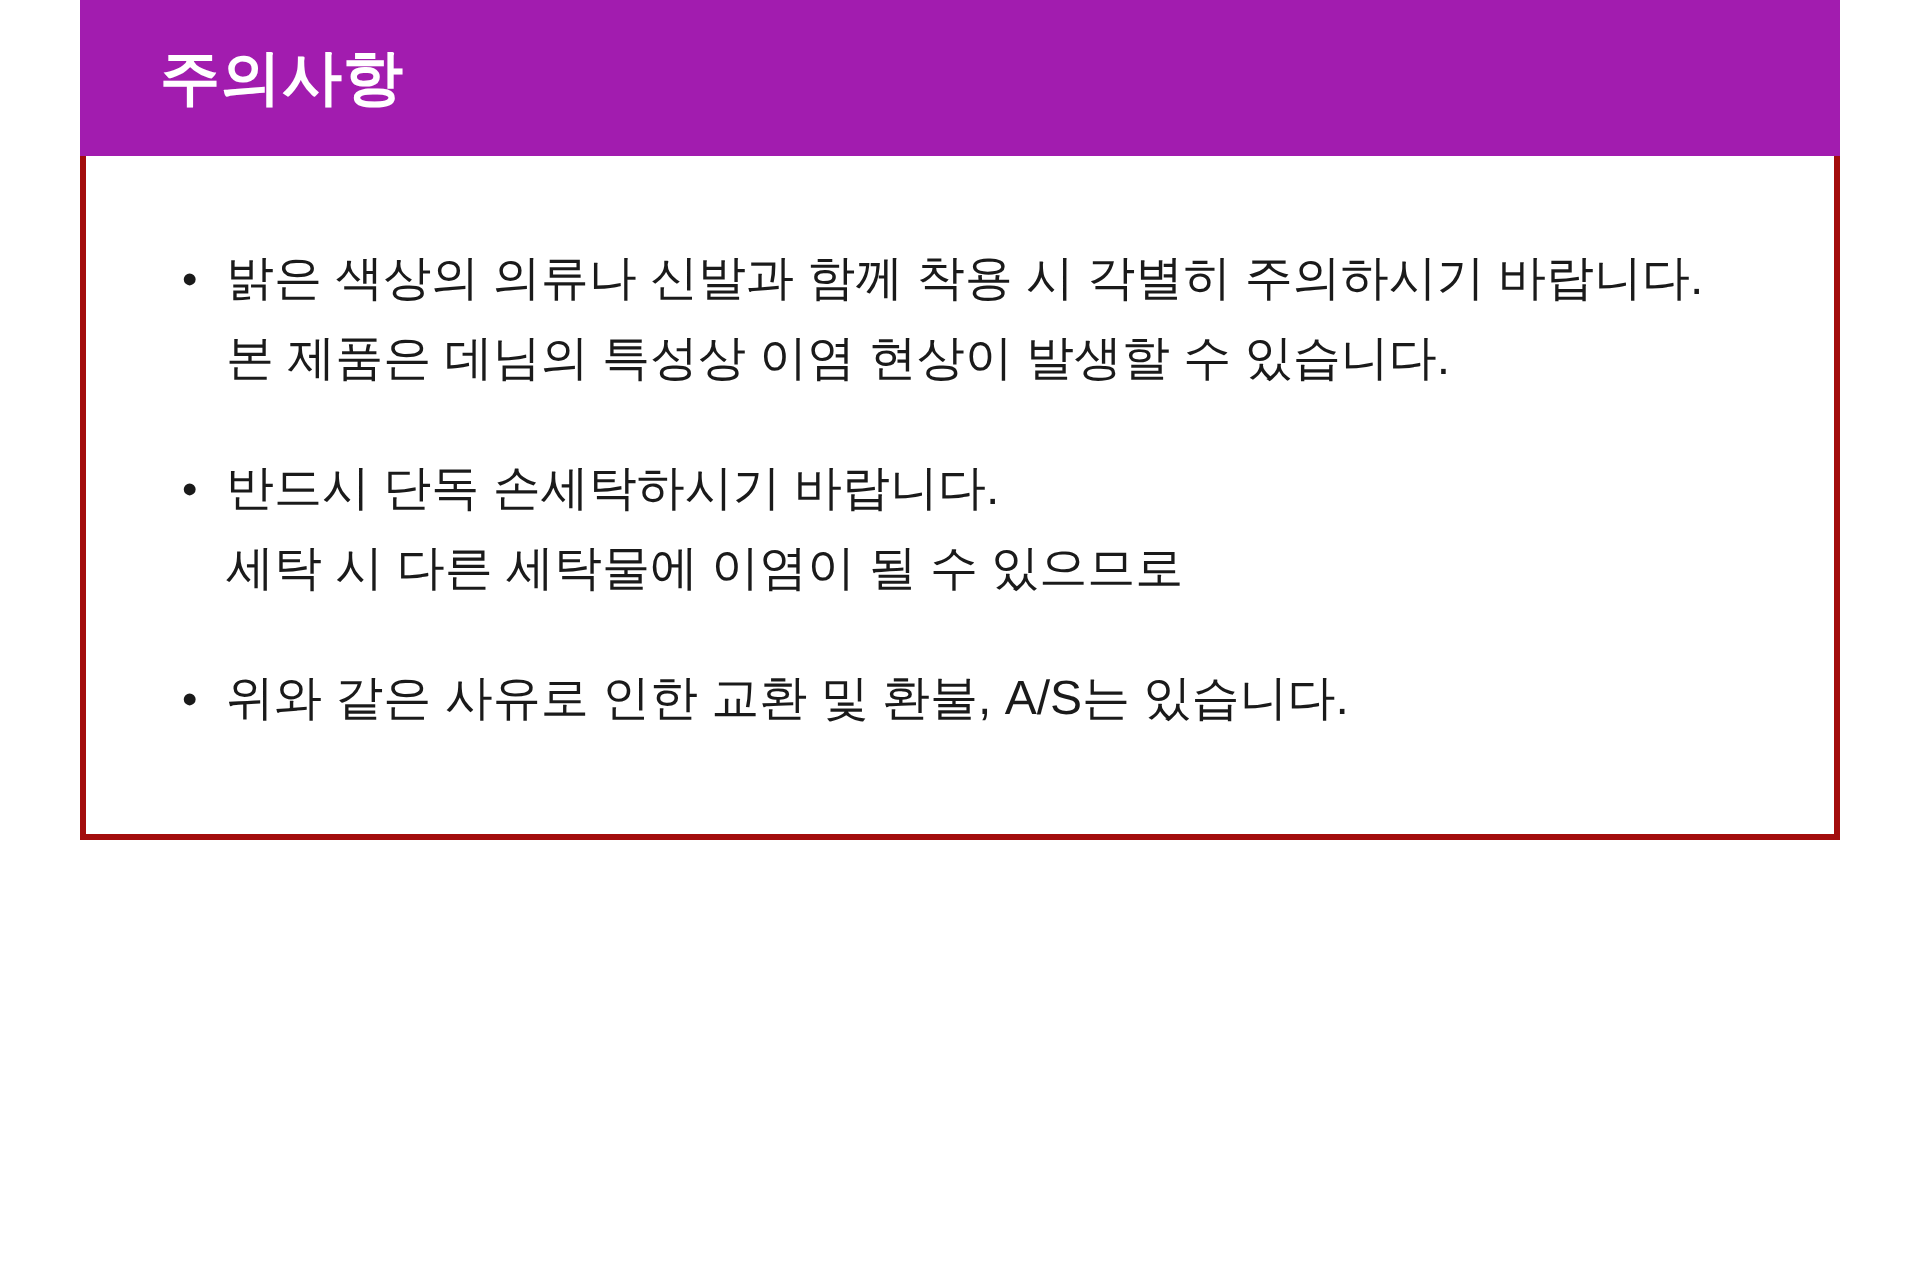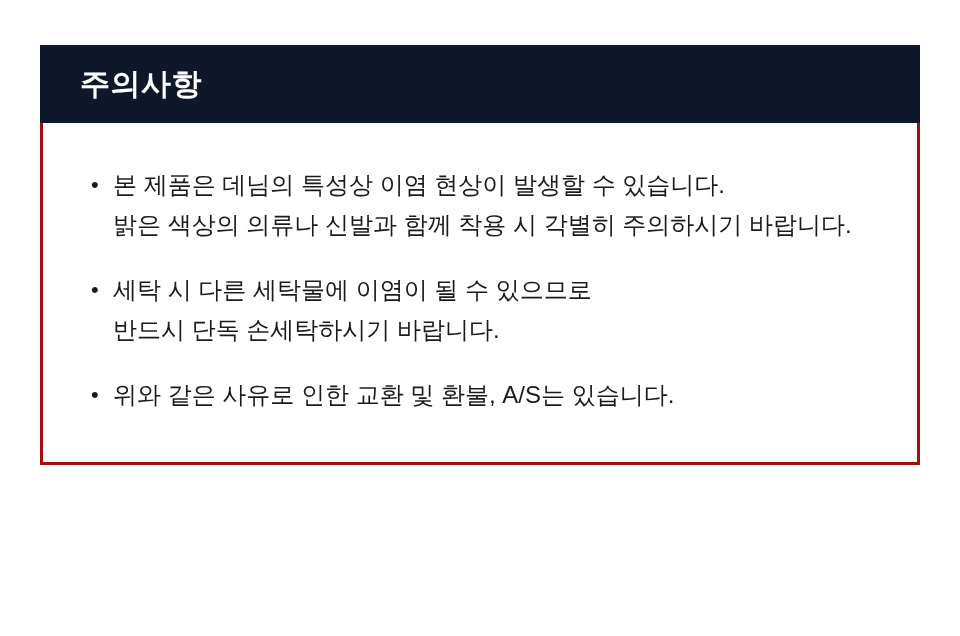--- a/index.html
+++ b/index.html
@@ -17,26 +17,25 @@
   }
   .notice {
     position: absolute;
     left: 40px;
     top: 0;
     width: 880px;
     box-sizing: border-box;
   }
   .notice-header {
     height: 78px;
-    background: #0f172a;
+    background: #a21caf;
     display: flex;
     align-items: center;
     padding-left: 40px;
     box-sizing: border-box;
-    margin-top: 45px;
   }
   .notice-title {
     color: #ffffff;
     font-size: 30px;
     font-weight: bold;
     letter-spacing: 0.5px;
   }
   .notice-box {
     border: 3px solid #A30D0D;
     border-top: none;
@@ -83,30 +82,30 @@
     <div class="notice-header">
       <span class="notice-title">주의사항</span>
     </div>
 
     <div class="notice-box">
       <ul class="notice-list">
 
         <li class="notice-item">
           <span class="bullet">•</span>
           <div class="item-lines">
+            <div class="item-line">밝은 색상의 의류나 신발과 함께 착용 시 각별히 주의하시기 바랍니다.</div>
             <div class="item-line">본 제품은 데님의 특성상 이염 현상이 발생할 수 있습니다.</div>
-            <div class="item-line">밝은 색상의 의류나 신발과 함께 착용 시 각별히 주의하시기 바랍니다.</div>
           </div>
         </li>
 
         <li class="notice-item">
           <span class="bullet">•</span>
           <div class="item-lines">
+            <div class="item-line">반드시 단독 손세탁하시기 바랍니다.</div>
             <div class="item-line">세탁 시 다른 세탁물에 이염이 될 수 있으므로</div>
-            <div class="item-line">반드시 단독 손세탁하시기 바랍니다.</div>
           </div>
         </li>
 
         <li class="notice-item">
           <span class="bullet">•</span>
           <div class="item-lines">
             <div class="item-line">위와 같은 사유로 인한 교환 및 환불, A/S는 있습니다.</div>
           </div>
         </li>
 

